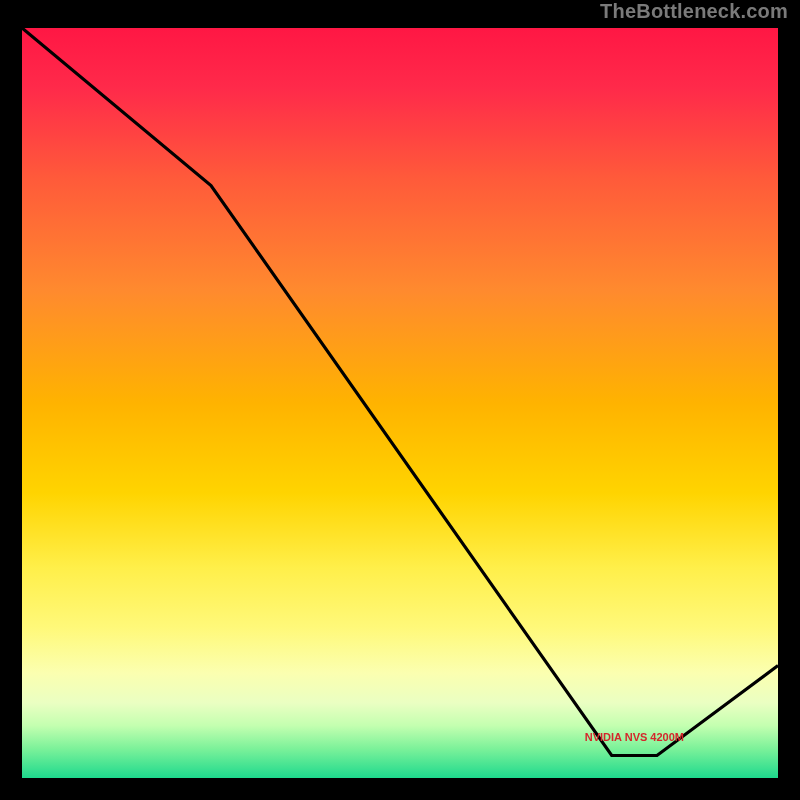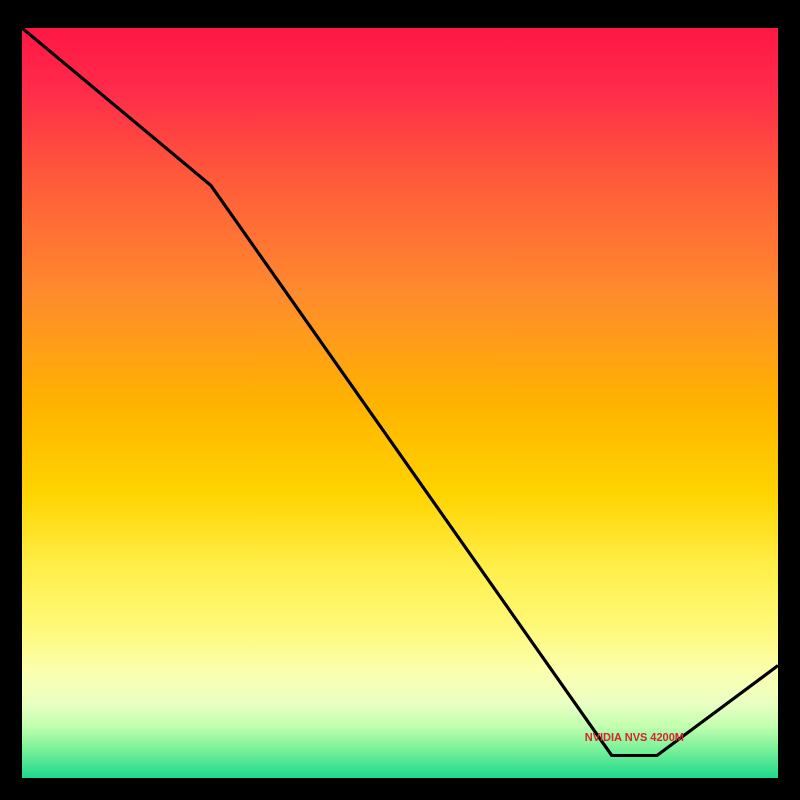--- a/index.html
+++ b/index.html
@@ -36,20 +36,21 @@
   svg { display: block; }
   .annotation {
     font-family: Arial, sans-serif;
   }
 </style>
 </head>
 <body>
 
 <div class="frame">
 
+  <div class="watermark">TheBottleneck.com</div>
 
   <div class="plot">
     <svg id="chart-svg" width="756" height="750" viewBox="0 0 756 750" preserveAspectRatio="none">
       <defs>
         <linearGradient id="bg-grad" x1="0" y1="0" x2="0" y2="1">
             <stop offset="0%" stop-color="#ff1744"></stop>
             <stop offset="8%" stop-color="#ff2a4a"></stop>
             <stop offset="20%" stop-color="#ff5a3a"></stop>
             <stop offset="35%" stop-color="#ff8a2e"></stop>
             <stop offset="50%" stop-color="#ffb300"></stop>

